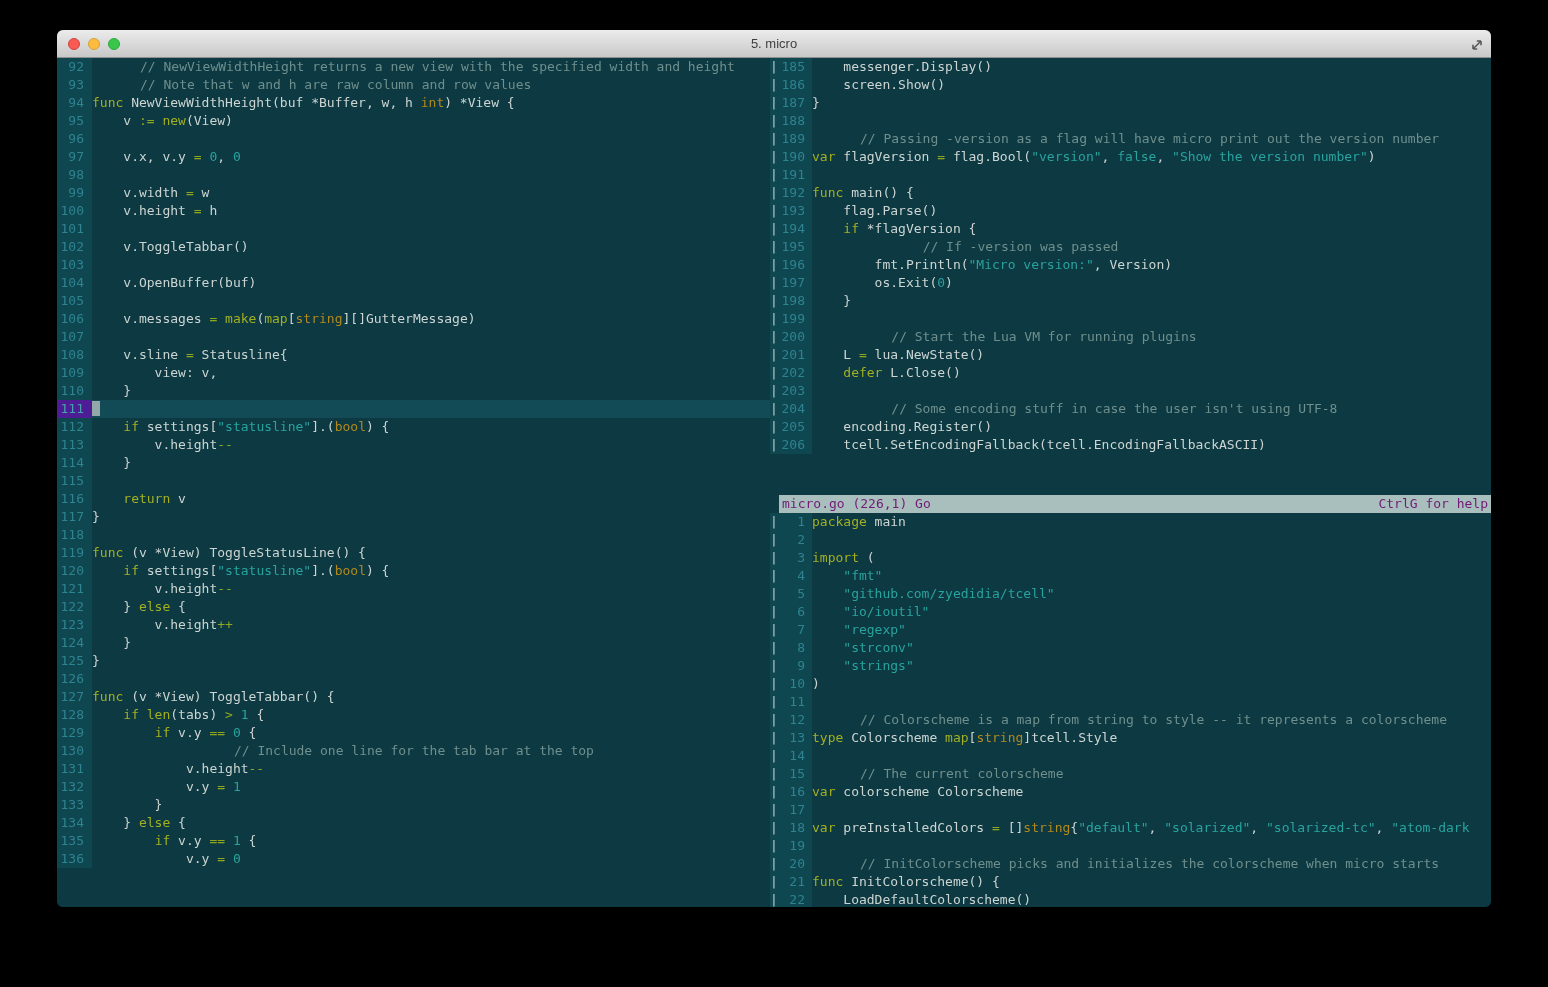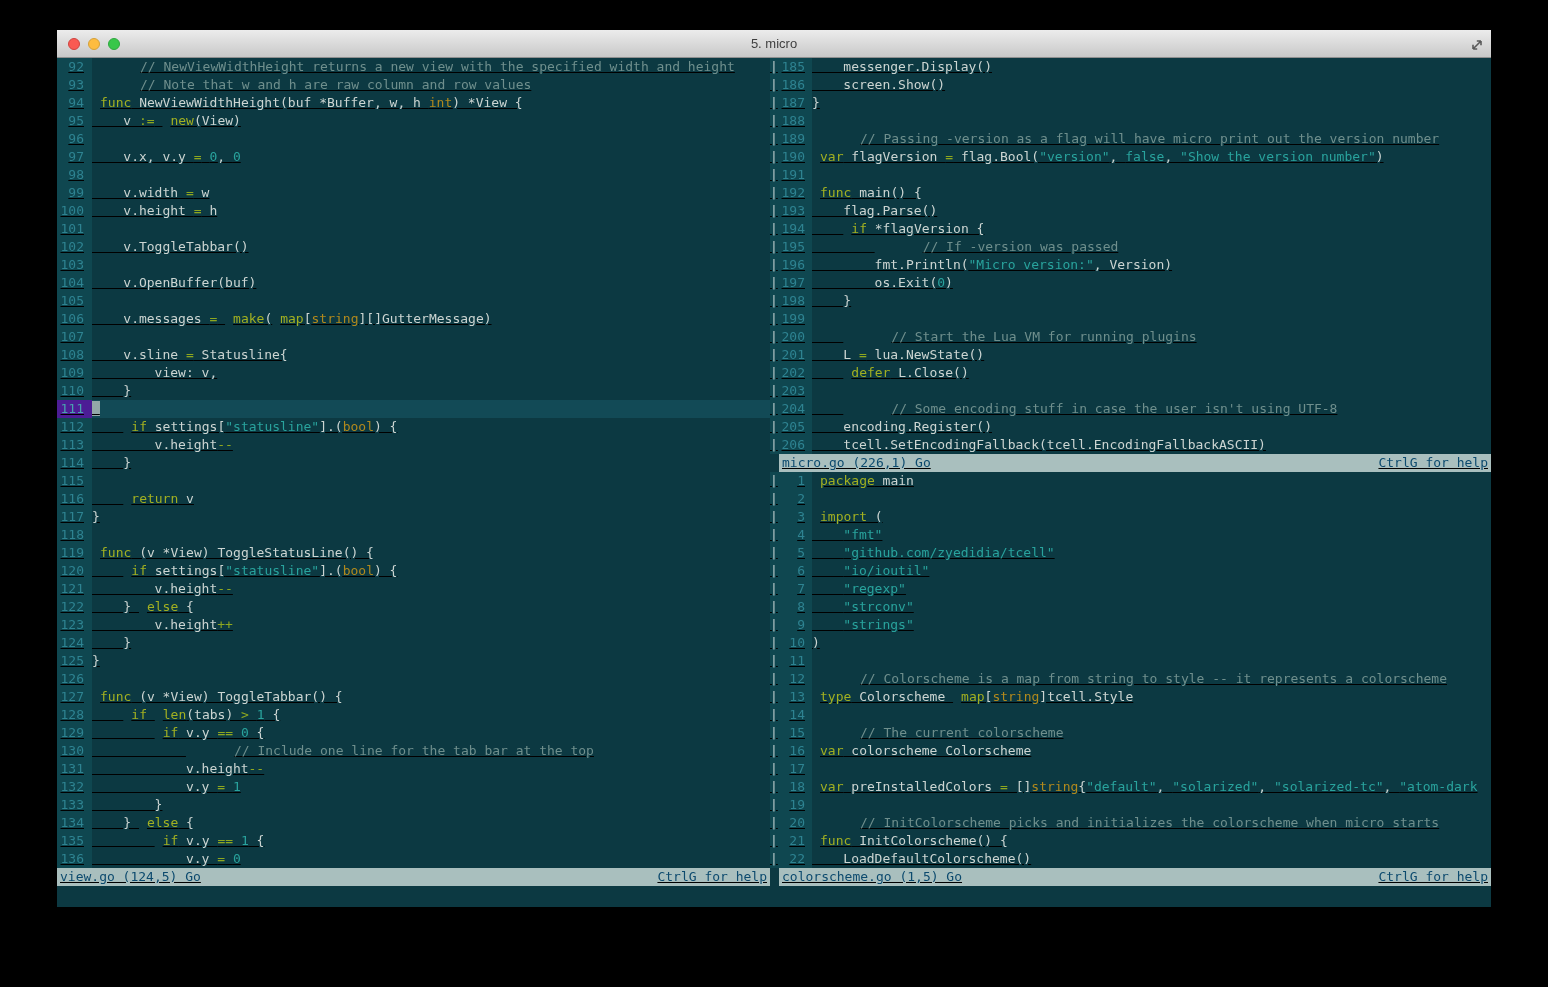--- a/index.html
+++ b/index.html
@@ -6,21 +6,21 @@
   html,body { margin:0; padding:0; }
   body {
     width:1548px; height:987px;
     background:#000;
     overflow:hidden;
     font-family:"DejaVu Sans Mono", monospace;
   }
   #window {
     position:absolute; left:57px; top:30px;
     width:1434px; height:877px;
-    border-radius:0;
+    border-radius:6px;
     overflow:hidden;
     box-shadow:0 12px 35px rgba(0,0,0,.65);
     background:#0c3942;
   }
   
   #titlebar {
     position:relative; height:28px;
     background:linear-gradient(#ececec,#c8c8c8);
     border-bottom:1px solid #8f8f8f;
   }
@@ -37,52 +37,52 @@
   .light.yellow { background:#fdbc40; border:1px solid #d5a139; }
   .light.green  { background:#38c74a; border:1px solid #2fa83f; }
   .resize { position:absolute; right:8px; top:7px; width:14px; height:14px; }
   
   #content {
     position:absolute; top:28px; left:0; right:0; bottom:0;
     background:#0c3942;
     display:flex;
     font-size:13px; line-height:18px;
     white-space:pre;
-    text-decoration:underline;
   }
   .pane-col { display:flex; flex-direction:column; }
   #left-col  { width:713px; }
   #right-col { flex:1; }
   .rows { display:block; }
   .row { display:flex; height:18px; overflow:hidden; }
   .gut {
     flex:0 0 35px; text-align:right; padding-right:8px;
     background:#0f4750; color:#2e8391;
   }
   .rgtpane .gut { flex:0 0 33px; padding-right:7px; }
   .bar { flex:0 0 9px; background:#0f4750; color:#b7c9c9; overflow:hidden; }
   .line { flex:1; overflow:hidden; color:#ccd5d2; }
   
   .row.cur { background:#124a56; }
   .row.cur .gut { background:#4c1d95; color:#49a2af; }
   
   .d { color:#ccd5d2; }
-  .k { color:#a2b021;padding-left:8px; }
+  .k { color:#a2b021; }
   .o { color:#8fa81f; }
   .t { color:#b1891d;margin-top:48px; }
   .s { color:#29a39d; }
   .n { color:#29a39d; }
   .c { color:#6f8f8d;padding-left:48px; }
   .w { background:#93a8a8; color:#93a8a8; }
   
   .status {
     height:18px; flex:0 0 18px;
-    background:#a9bfbe; color:#0c4a6e;
+    background:#a9bfbe; color:#701a75;
     display:flex; justify-content:space-between;
     padding:0 3px;
+    margin-top:41px;
   }
   .status.gap { margin-left:9px; }
 </style>
 </head>
 <body>
 
 <div id="window">
 
   <div id="titlebar">
     <div class="lights">

